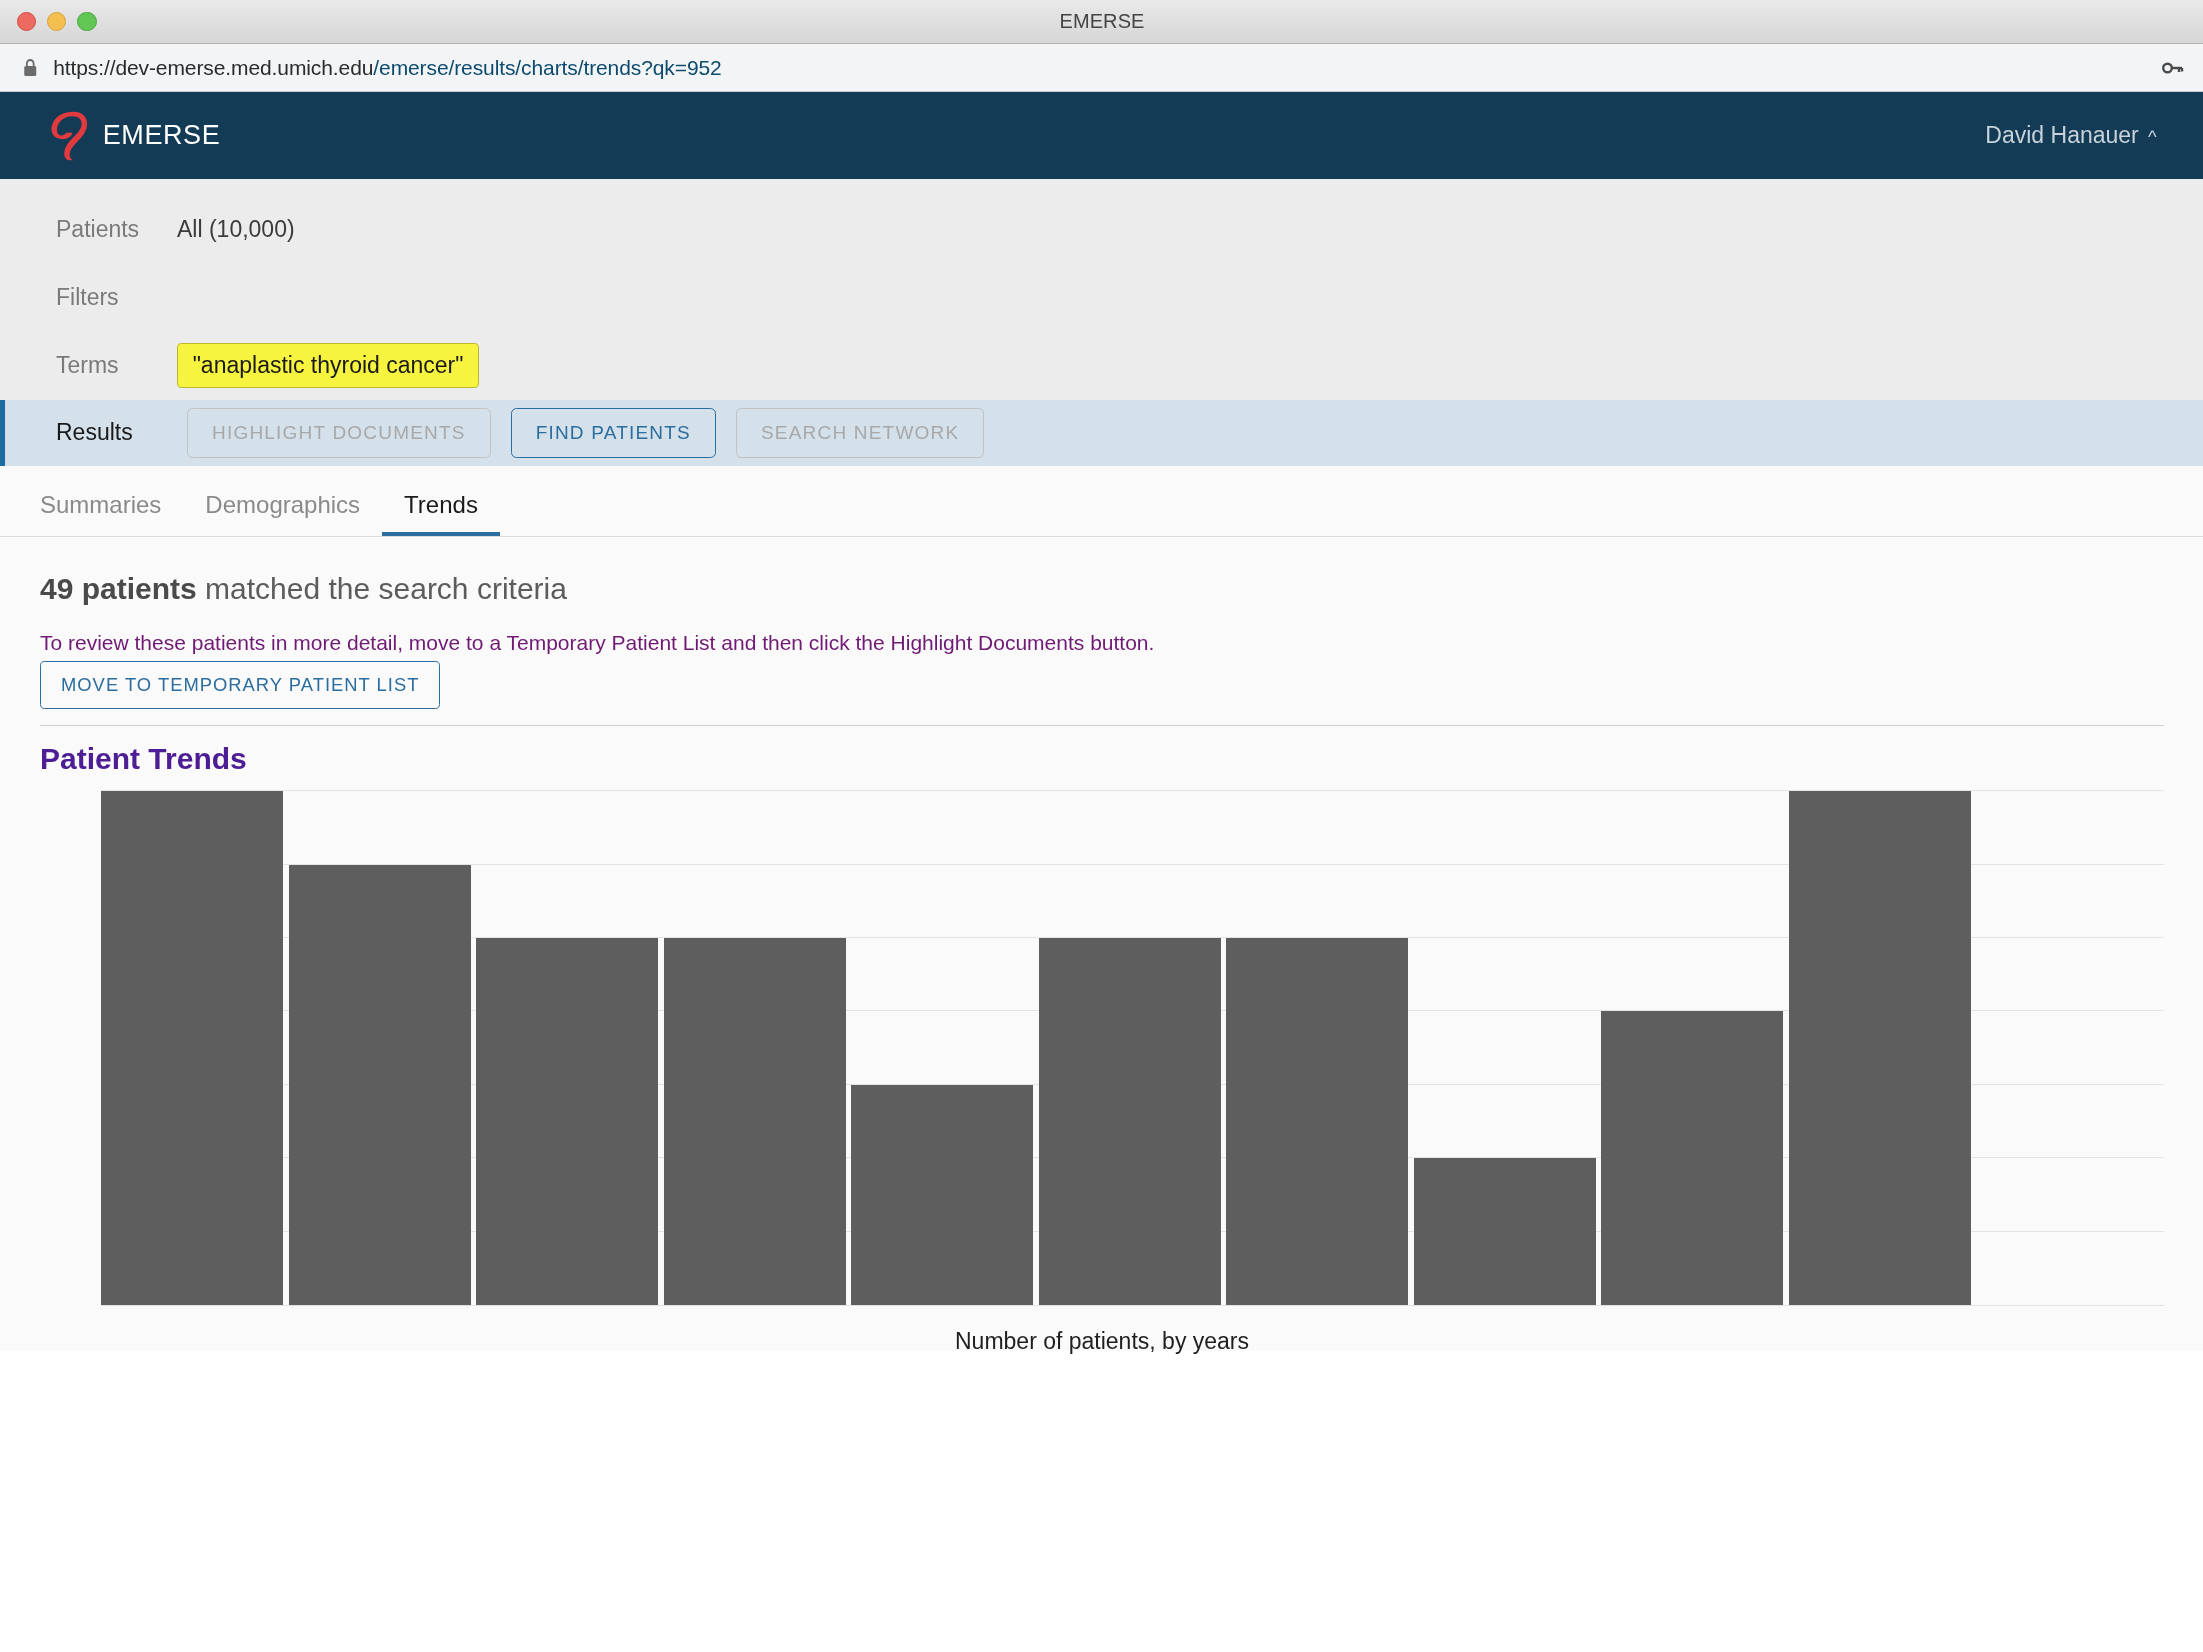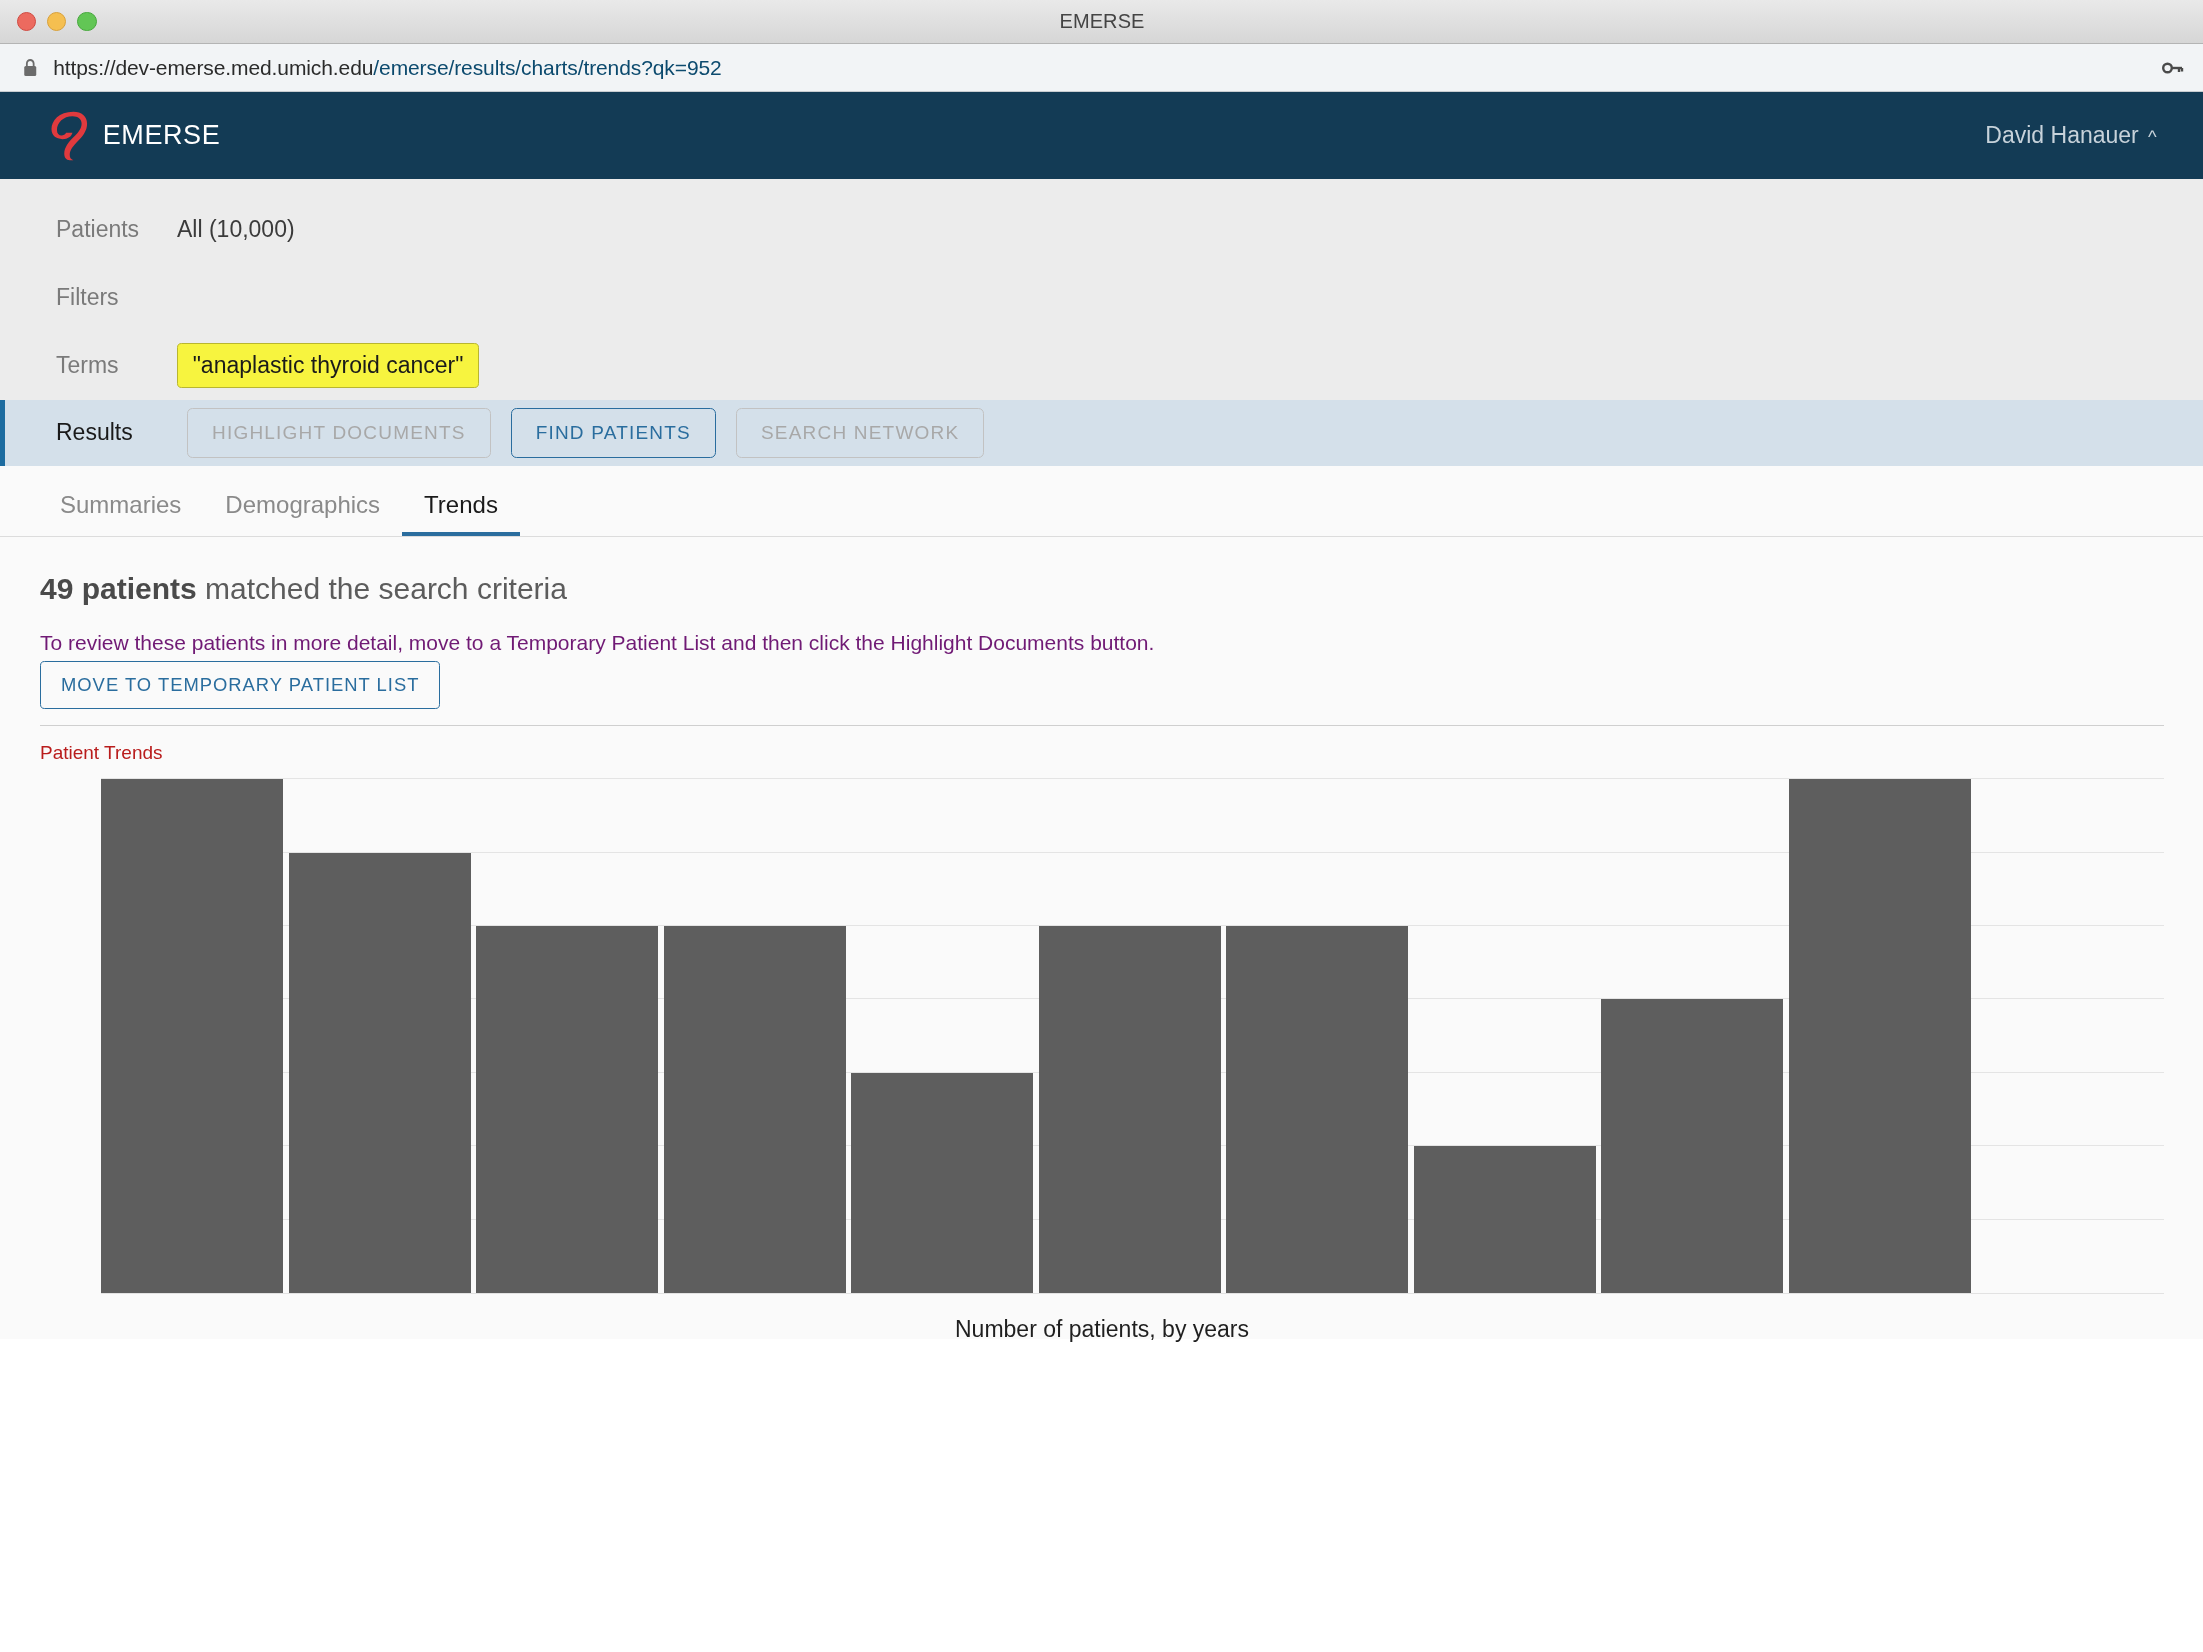--- a/index.html
+++ b/index.html
@@ -176,21 +176,21 @@
     border: 1.8px solid #2a6d9e;
     color: #2a6d9e;
   }
 
   
   .tabs {
     background: #fafafa;
     display: flex;
     align-items: flex-end;
     gap: 0;
-    padding: 0 60px;
+    padding: 0 40px;
     border-bottom: 0.9px solid #dcdcdc;
     height: 70px;
   }
   .tab {
     font-size: 24px;
     color: #8a8a8a;
     padding: 0 22px 14.7px 22px;
     cursor: pointer;
     border-bottom: 4.6px solid transparent;
     line-height: 1;
@@ -238,24 +238,24 @@
     white-space: nowrap;
     margin-top: 5.5px;
     font-family: "Liberation Sans", sans-serif;
   }
   .divider {
     height: 0.9px;
     background: #cfcfcf;
     margin: 16.5px 0 0 0;
   }
   .chart-title {
-    font-size: 19px;
-    color: #b91c1c;
+    font-size: 30px;
+    color: #4c1d95;
     margin: 16.5px 0 0 0;
-    font-weight: normal;
+    font-weight: bold;
   }
 
   
   .chart-wrap {
     position: relative;
     margin-top: 14.7px;
     height: 560px;
     padding-left: 61px;
   }
   .plot {

